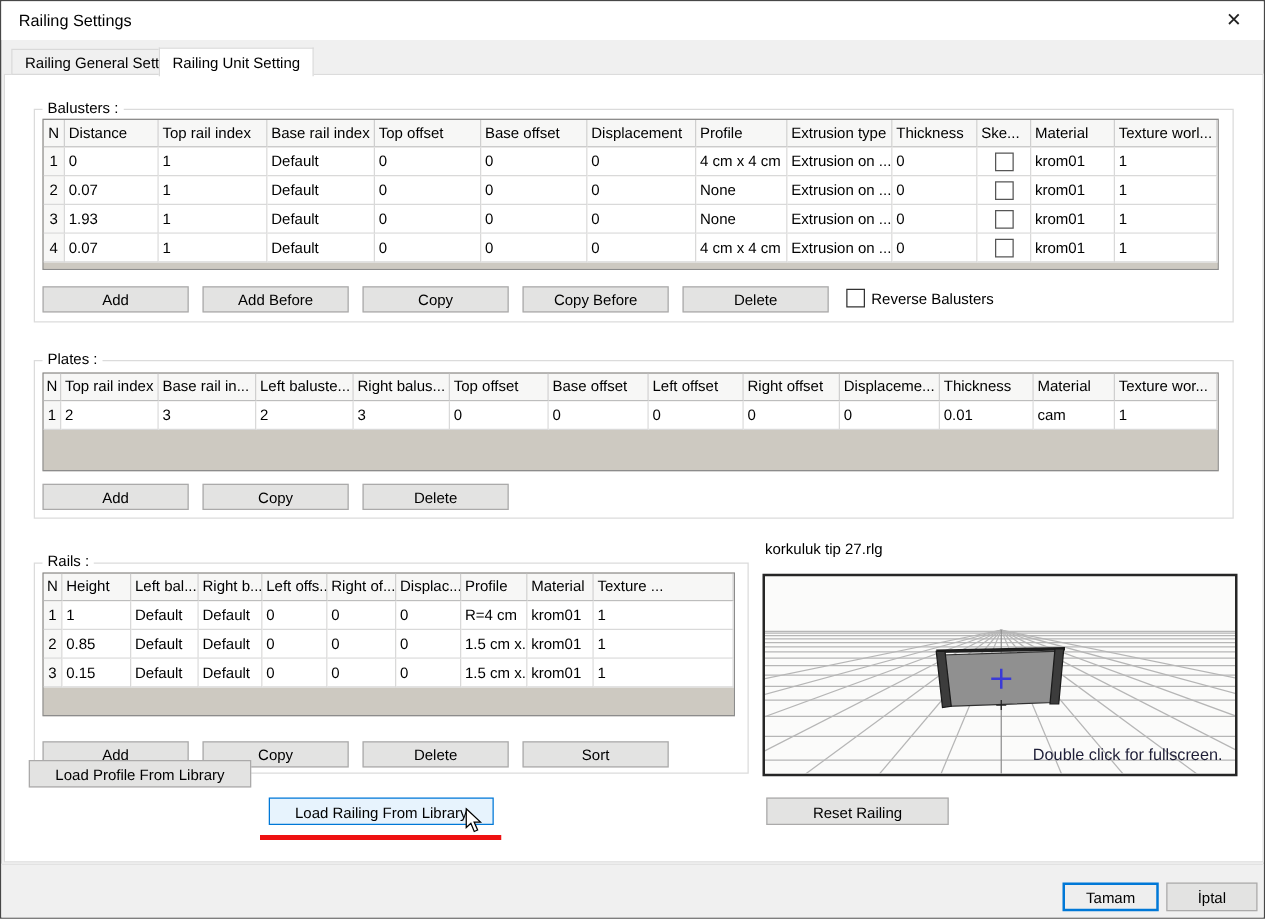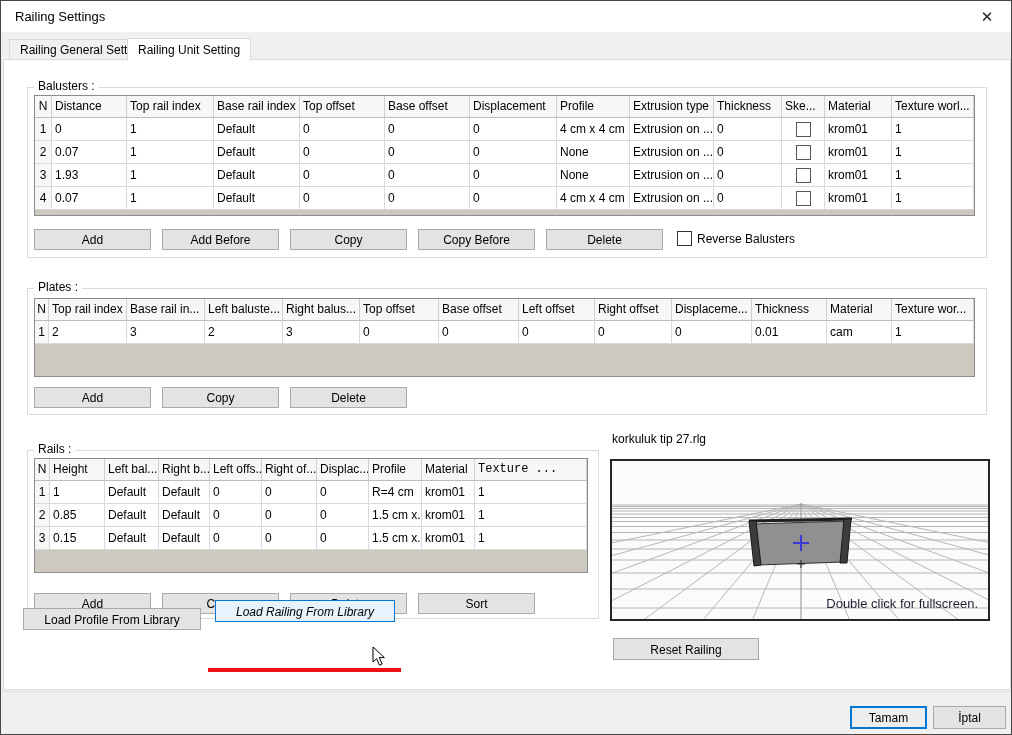--- a/index.html
+++ b/index.html
@@ -206,21 +206,21 @@
         <div class="tr head">
           <div class="td ncol" style="width: 15px;">N</div>
           <div class="td" style="width: 55px;">Height</div>
           <div class="td" style="width: 54px;">Left bal...</div>
           <div class="td" style="width: 51px;">Right b...</div>
           <div class="td" style="width: 52px;">Left offs...</div>
           <div class="td" style="width: 55px;">Right of...</div>
           <div class="td" style="width: 52px; text-align: center;">Displac...</div>
           <div class="td" style="width: 53px;">Profile</div>
           <div class="td" style="width: 53px;">Material</div>
-          <div class="td" style="width: 112px; font-family: Liberation Mono, monospace;">Texture ...</div>
+          <div class="td" style="width: 112px;">Texture ...</div>
         </div>
         <div class="tr">
           <div class="td ncol" style="width: 15px;">1</div>
           <div class="td" style="width: 55px;">1</div>
           <div class="td" style="width: 54px;">Default</div>
           <div class="td" style="width: 51px;">Default</div>
           <div class="td" style="width: 52px;">0</div>
           <div class="td" style="width: 55px;">0</div>
           <div class="td" style="width: 52px;">0</div>
           <div class="td" style="width: 53px;">R=4 cm</div>
@@ -302,21 +302,21 @@
         <line x1="181" y1="82" x2="197" y2="82" stroke="#3a3ad6" stroke-width="2"></line>
         <line x1="189" y1="74" x2="189" y2="90" stroke="#3a3ad6" stroke-width="2"></line>
         <line x1="185" y1="103" x2="193" y2="103" stroke="#222" stroke-width="1"></line>
         <line x1="189" y1="99" x2="189" y2="107" stroke="#222" stroke-width="1"></line>
       </g>
     </svg>
     <div class="preview-hint">Double click for fullscreen.</div>
   </div>
 
   <button class="btn big" style="left:22px;top:607px;width:178px;">Load Profile From Library</button>
-  <button class="btn big hl" style="left:214px;top:599px;width:180px;font-style:italic;">Load Railing From Library</button>
+  <button class="btn big hl" style="left:214px;top:637px;width:180px;">Load Railing From Library</button>
   <button class="btn big" style="left:612px;top:637px;width:146px;">Reset Railing</button>
 
   <div class="underline"></div>
   <svg class="cursor" width="15" height="21" viewBox="0 0 15 21">
     <path d="M1 1 L1 16 L4.7 12.6 L7.4 19.2 L10.1 18 L7.3 11.6 L12.4 11.6 Z" fill="#fff" stroke="#000" stroke-width="1"></path>
   </svg>
 
   <div class="footer">
     <button class="btn big default" style="left:849px;top:14px;width:77px;height:23px;">Tamam</button>
     <button class="btn big" style="left:932px;top:14px;width:73px;height:23px;">İptal</button>

